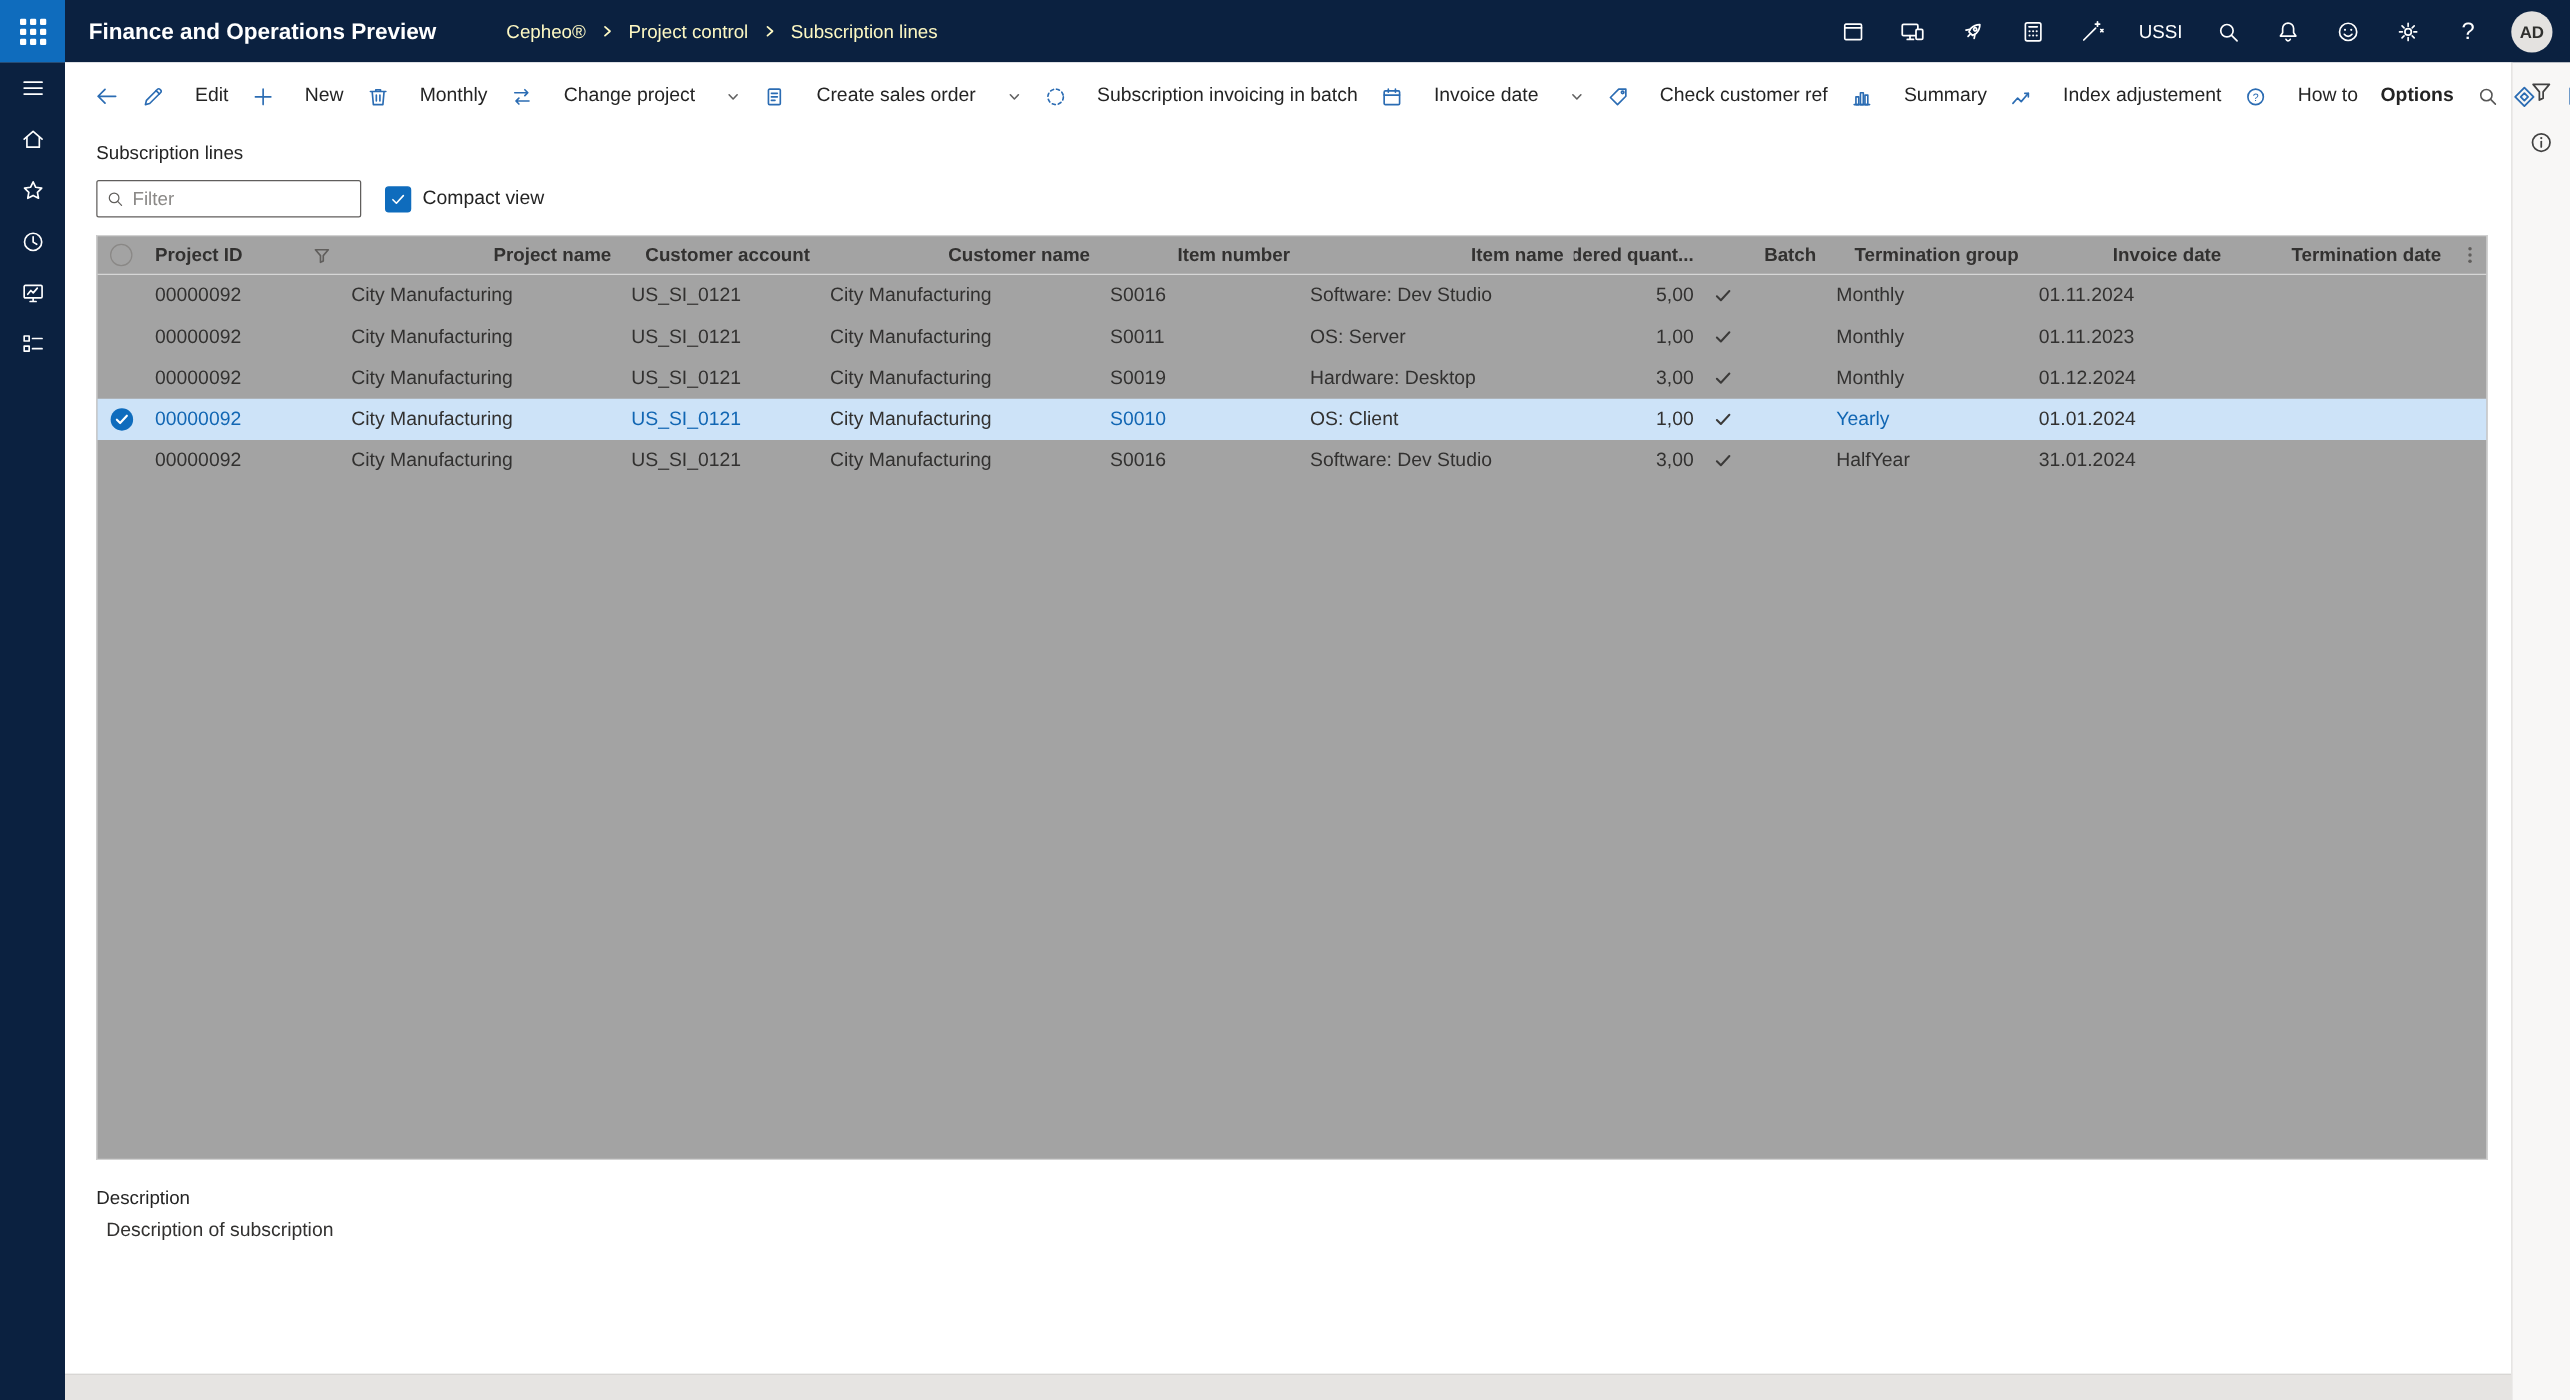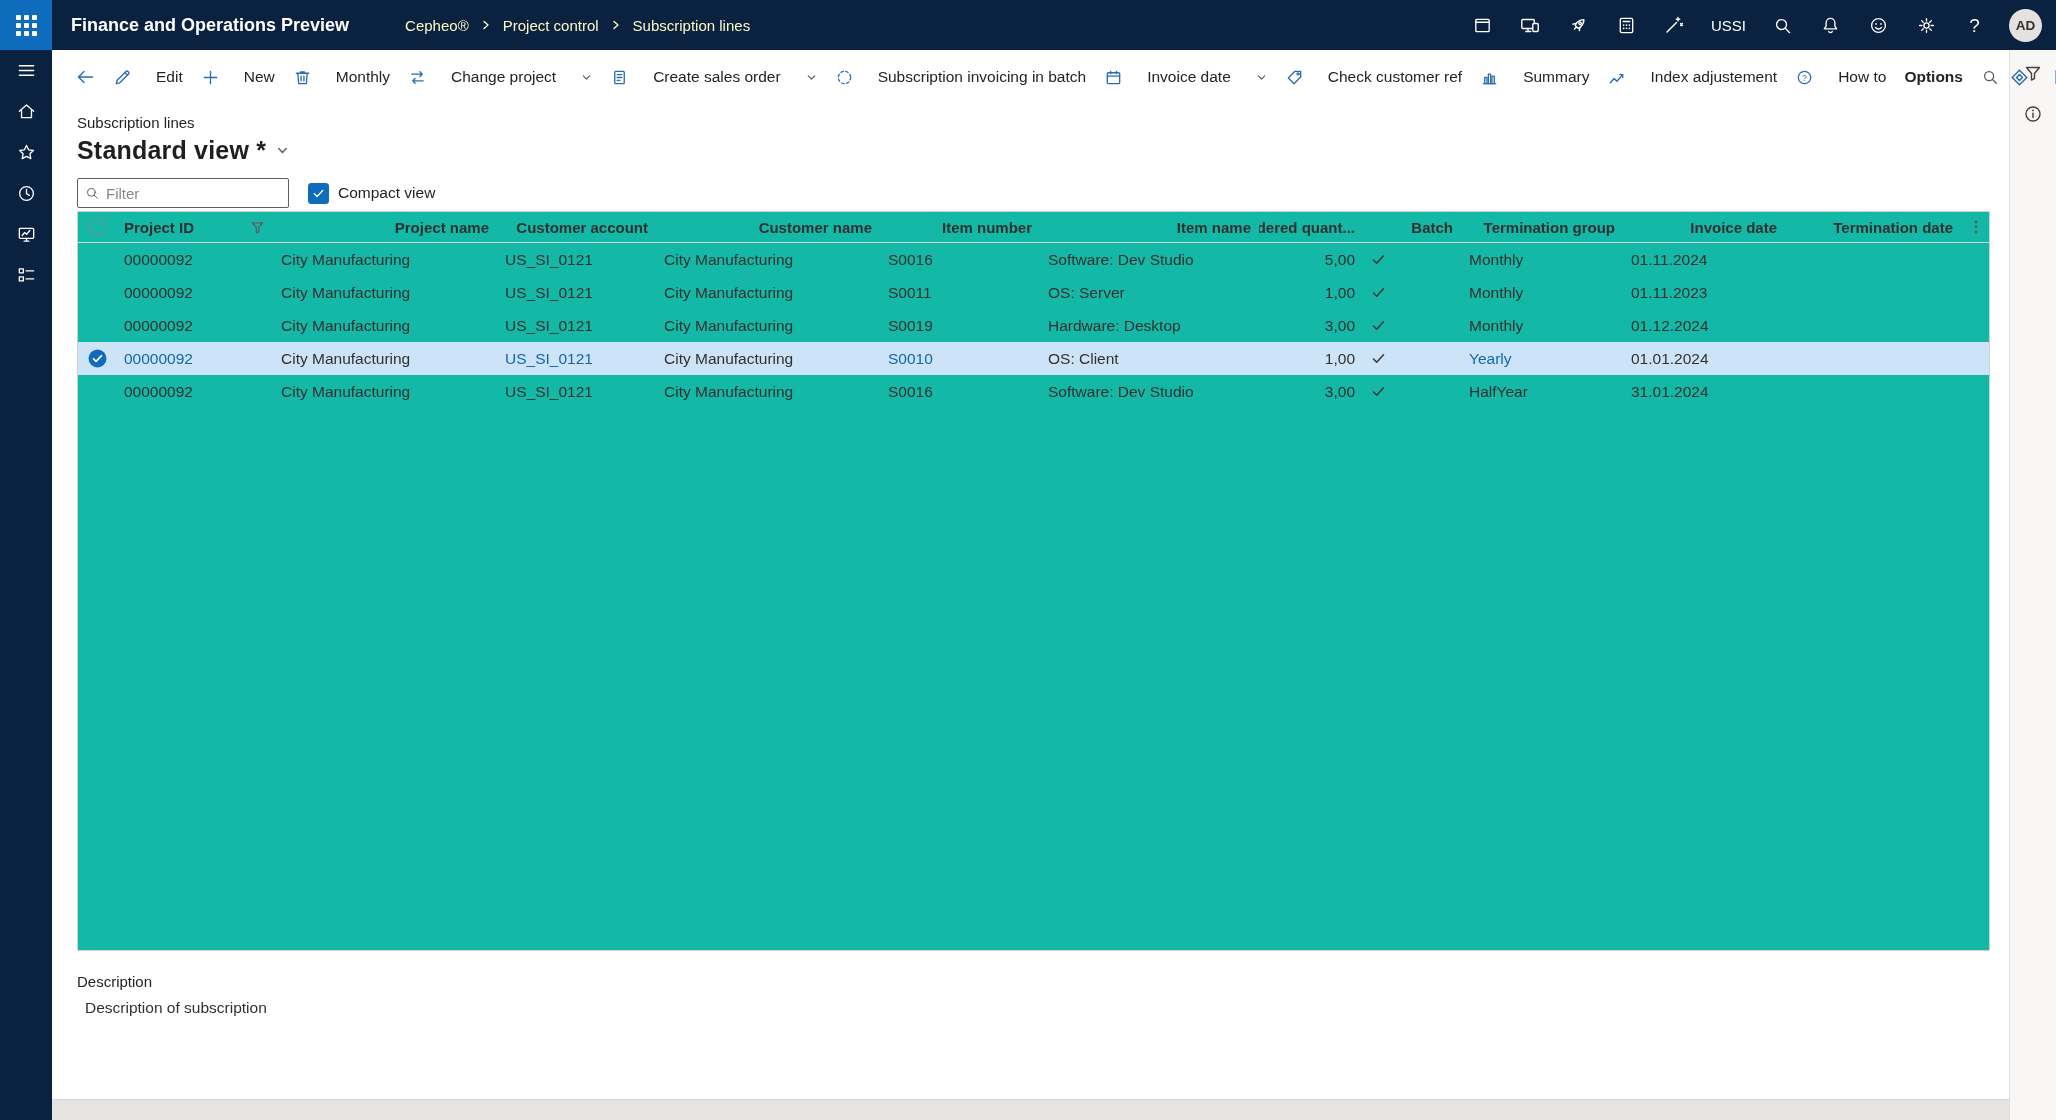--- a/index.html
+++ b/index.html
@@ -47,21 +47,21 @@
   .filter-box{position:relative;width:212px;height:30px}
   .filter-box svg{position:absolute;left:8px;top:8px;color:#605e5c}
   .filter-box input{width:100%;height:100%;border:1px solid #605e5c;border-radius:2px;padding:0 8px 0 28px;font-family:"Liberation Sans",sans-serif;font-size:15px;color:#242424;outline:none}
   .filter-box input::placeholder{color:#8a8886}
   .cbx-wrap{display:flex;align-items:center;gap:9px;cursor:pointer}
   .cbx{width:21px;height:21px;border-radius:3px;border:1px solid #0f6cbd;background:#fff;display:flex;align-items:center;justify-content:center;color:#fff}
   .cbx-wrap.checked .cbx{background:#0f6cbd}
   .cbx-label{font-size:15.5px;color:#242424}
 
   
-  .table{width:1913px;height:740px;border:1px solid #d1d1d1;margin-top:3px;background:#14b8a6}
+  .table{width:1913px;height:740px;border:1px solid #d1d1d1;margin-top:14px;background:#a3a3a3}
   .tgrid{display:grid;grid-template-columns:38px 157px 224px 159px 224px 160px 219px 104px 98px 162px 162px 176px 30px;align-items:center}
   .thead{height:31px;border-bottom:1px solid #d6d6d6}
   .trow{height:33px;cursor:pointer}
   .trow.selected{background:#cde3f8}
   .cell{padding:0 8px;white-space:nowrap;overflow:hidden;text-overflow:ellipsis;font-size:15.5px;color:#323130;display:flex;align-items:center;height:100%}
   .th{font-weight:700;font-size:15px;color:#323130;justify-content:space-between;gap:4px}
   .th.plain{justify-content:flex-end}
   .num{justify-content:flex-end}
   .c-sel{justify-content:center;padding:0}
   .c-more{justify-content:center;padding:0;color:#605e5c}
@@ -393,28 +393,20 @@
               <svg class="st" width="21" height="21" viewBox="0 0 20 20">
                 <path d="M8 5H4.5v10.5H15V12"></path>
                 <path d="M11 4h5v5M16 4l-6.5 6.5"></path>
               </svg>
             </span>
         </div>
       </div>
 
       <div class="content">
         <div class="caption">Subscription lines</div>
-        <div class="view-title-row">
-          <span class="view-title">Standard view *</span>
-          <span style="color:#616161;display:flex">
-              <svg class="st" width="13" height="13" viewBox="0 0 12 12">
-                <path d="M2.5 4.2L6 7.8l3.5-3.6"></path>
-              </svg>
-            </span>
-        </div>
 
         <div class="filter-row">
           <div class="filter-box">
             <svg class="st" width="14" height="14" viewBox="0 0 20 20">
                 <circle cx="9" cy="9" r="5.5"></circle>
                 <path d="M13 13l4.5 4.5"></path>
               </svg>
             <input type="text" placeholder="Filter" style="">
           </div>
           <div class="cbx-wrap checked">

